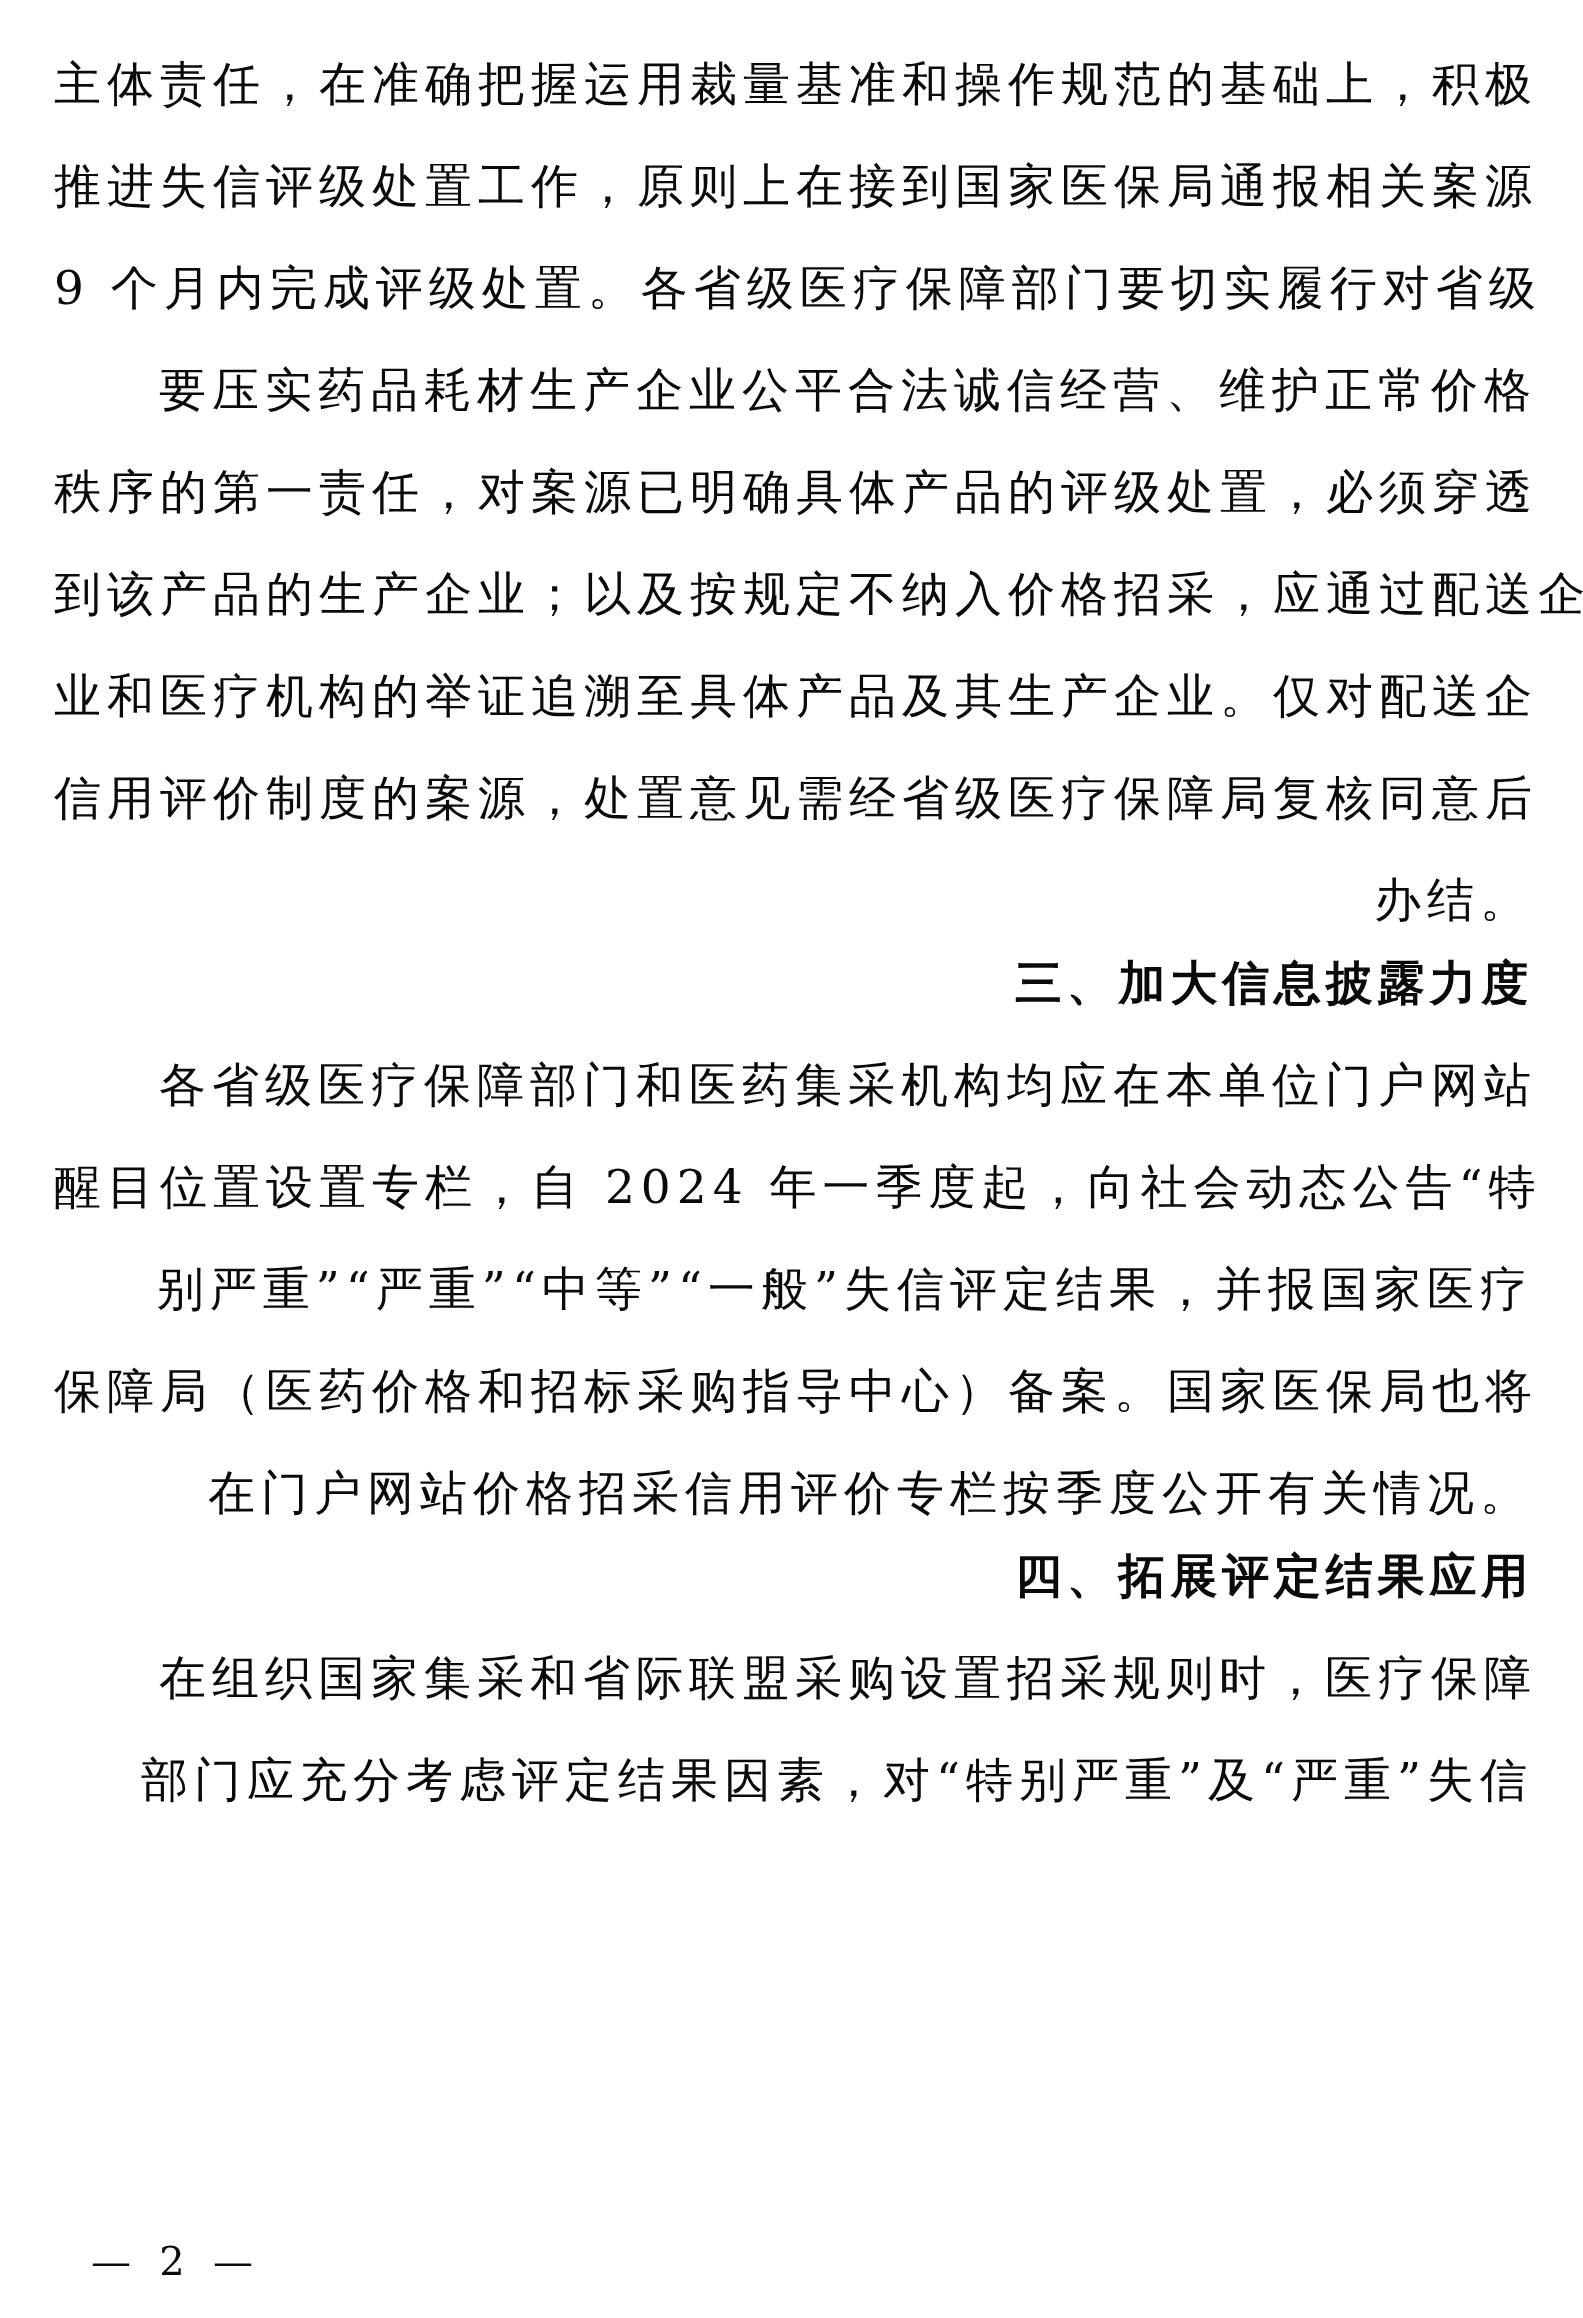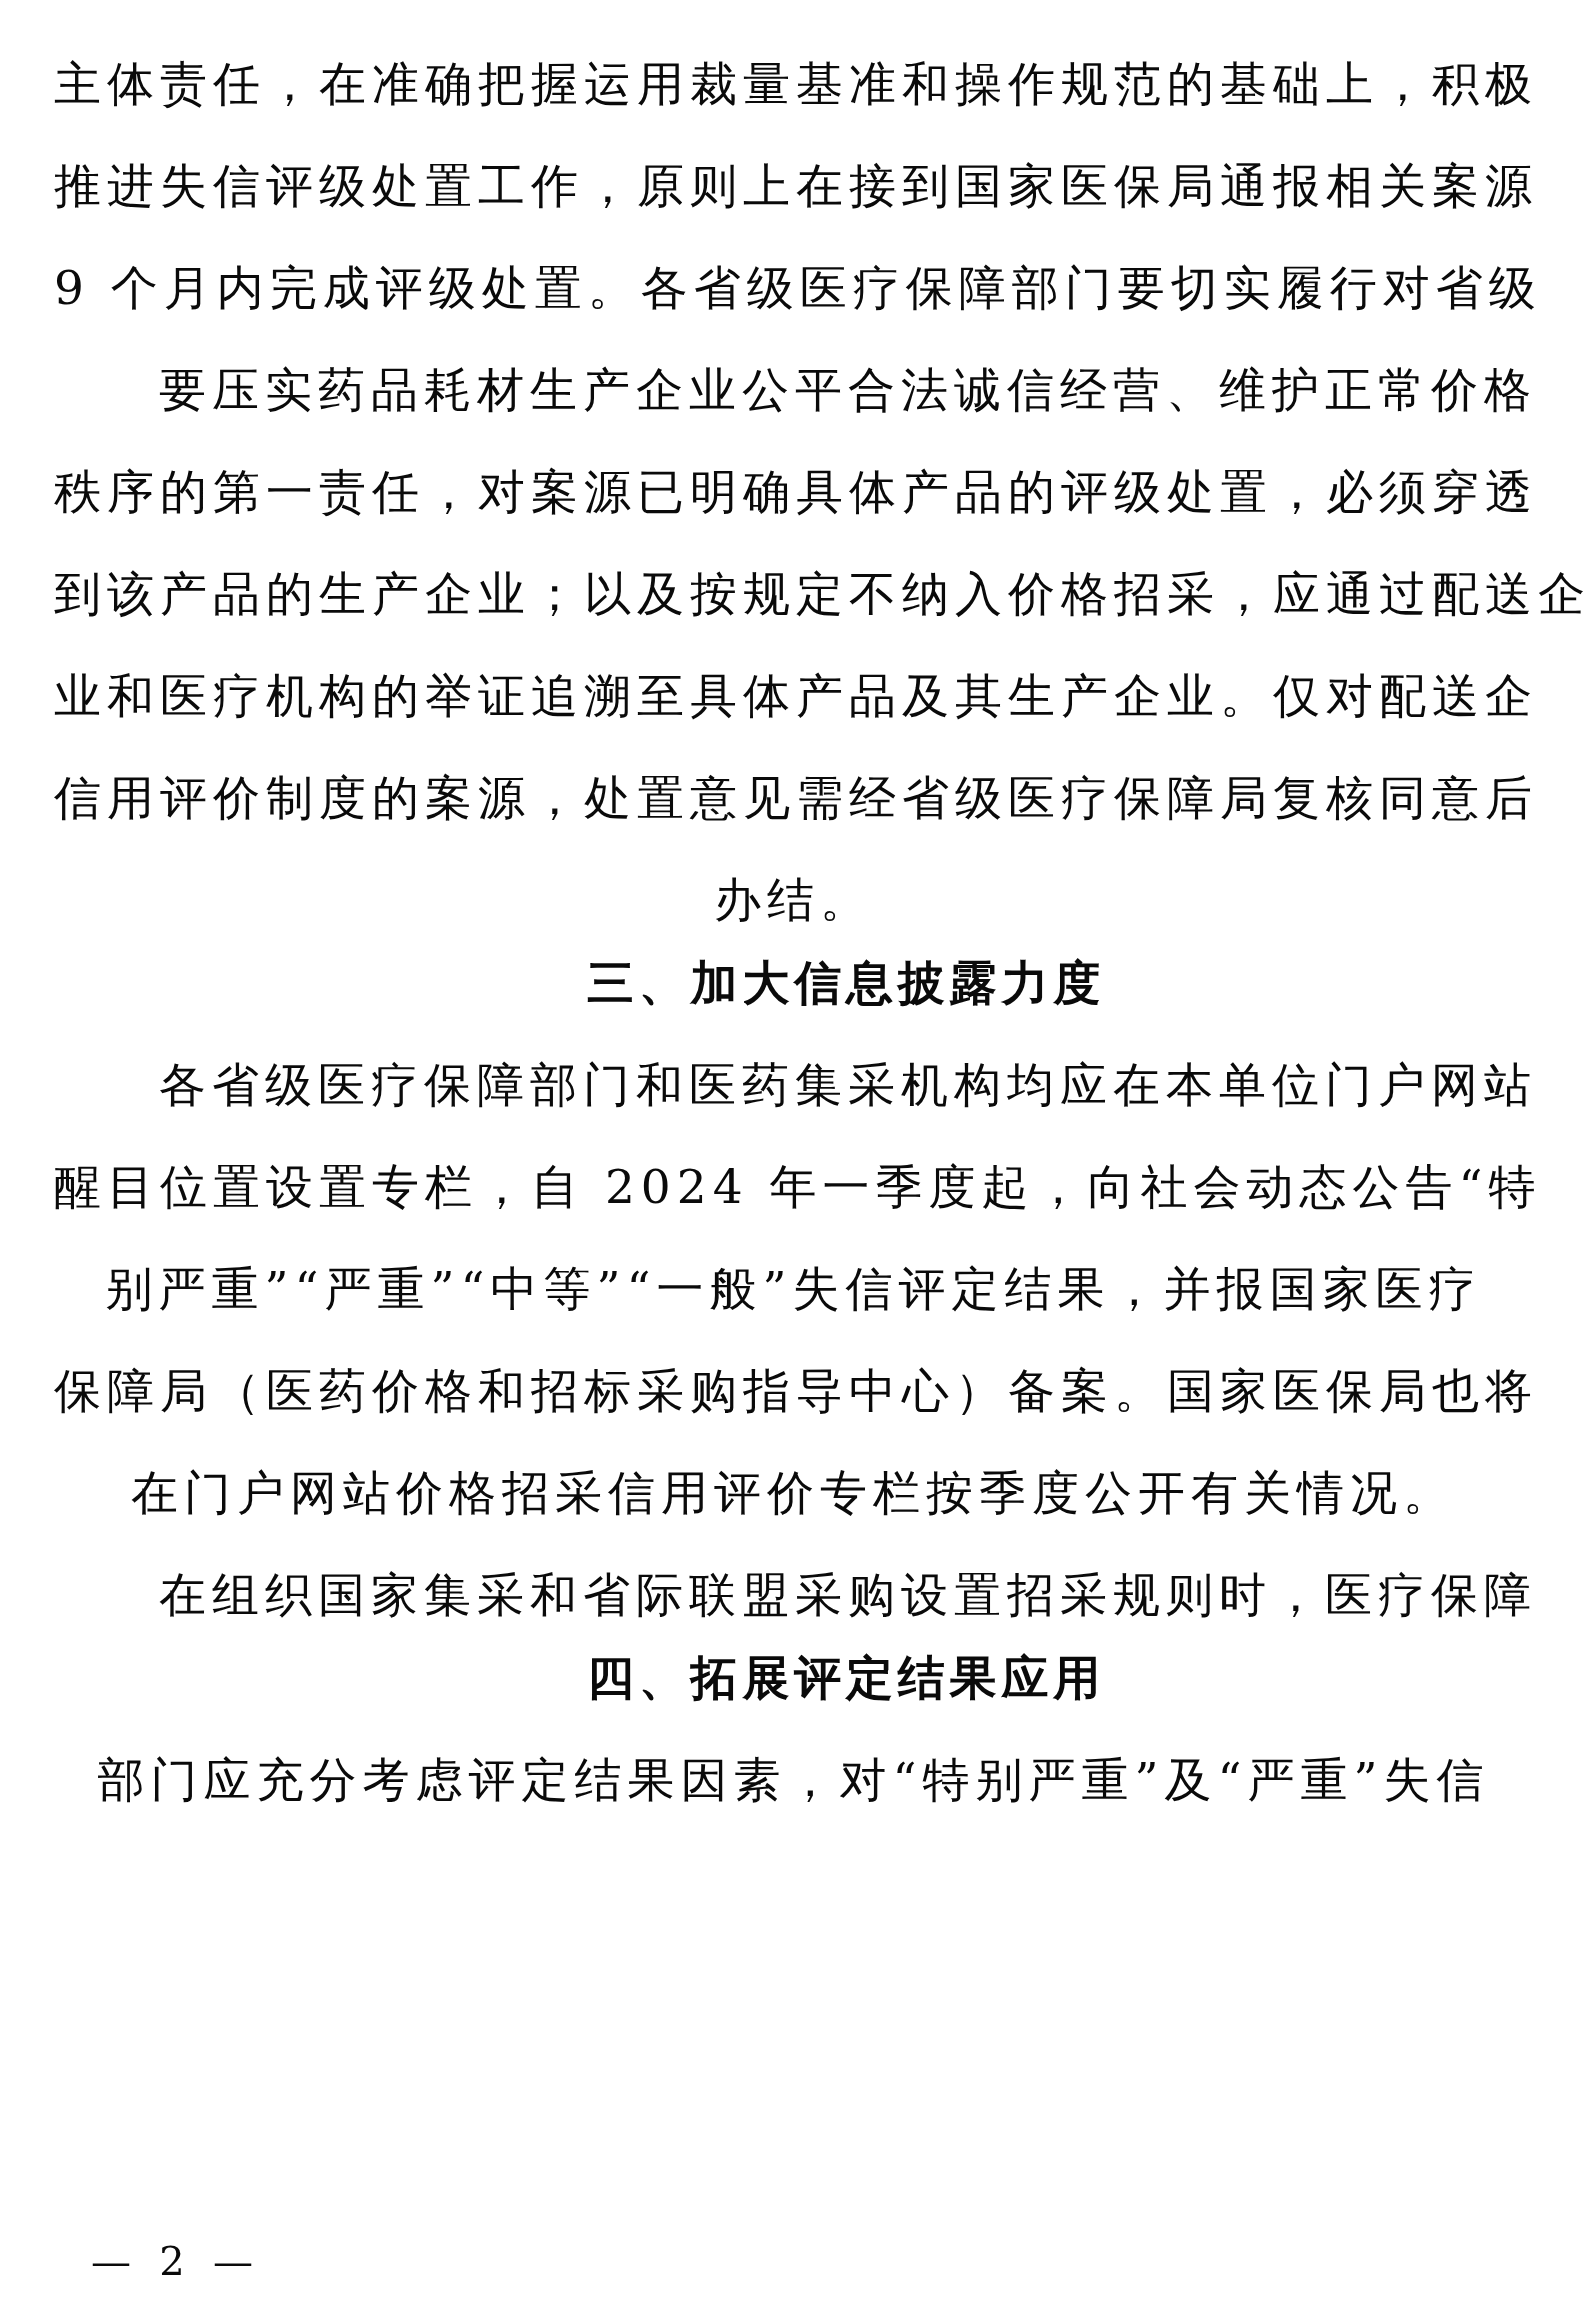--- a/index.html
+++ b/index.html
@@ -21,21 +21,21 @@
     left: 54px;
     top: 33px;
     width: 1479px;
   }
   .line {
     font-size: 47px;
     line-height: 102px;
     height: 102px;
     letter-spacing: 6px;
     white-space: nowrap;
-    text-align: center;
+    text-align: right;
   }
   .indent {
     padding-left: 105px;
   }
   .heading {
     font-family: "DejaVu Sans", "Liberation Sans", sans-serif;
     font-weight: 700;
     letter-spacing: 4.8px;
     padding-left: 105px;
     margin-top: -19px;
@@ -65,19 +65,19 @@
     <div class="line">到该产品的生产企业；以及按规定不纳入价格招采，应通过配送企</div>
     <div class="line">业和医疗机构的举证追溯至具体产品及其生产企业。仅对配送企</div>
     <div class="line">信用评价制度的案源，处置意见需经省级医疗保障局复核同意后</div>
     <div class="line">办结。</div>
     <div class="line heading">三、加大信息披露力度</div>
     <div class="line indent">各省级医疗保障部门和医药集采机构均应在本单位门户网站</div>
     <div class="line">醒目位置设置专栏，自 2024 年一季度起，向社会动态公告“特</div>
     <div class="line">别严重”“严重”“中等”“一般”失信评定结果，并报国家医疗</div>
     <div class="line">保障局（医药价格和招标采购指导中心）备案。国家医保局也将</div>
     <div class="line">在门户网站价格招采信用评价专栏按季度公开有关情况。</div>
+    <div class="line heading">四、拓展评定结果应用</div>
     <div class="line indent">在组织国家集采和省际联盟采购设置招采规则时，医疗保障</div>
-    <div class="line heading">四、拓展评定结果应用</div>
     <div class="line">部门应充分考虑评定结果因素，对“特别严重”及“严重”失信</div>
   </div>
   <div class="page-footer">— 2 —</div>
 </div>
 
 
 </body></html>

